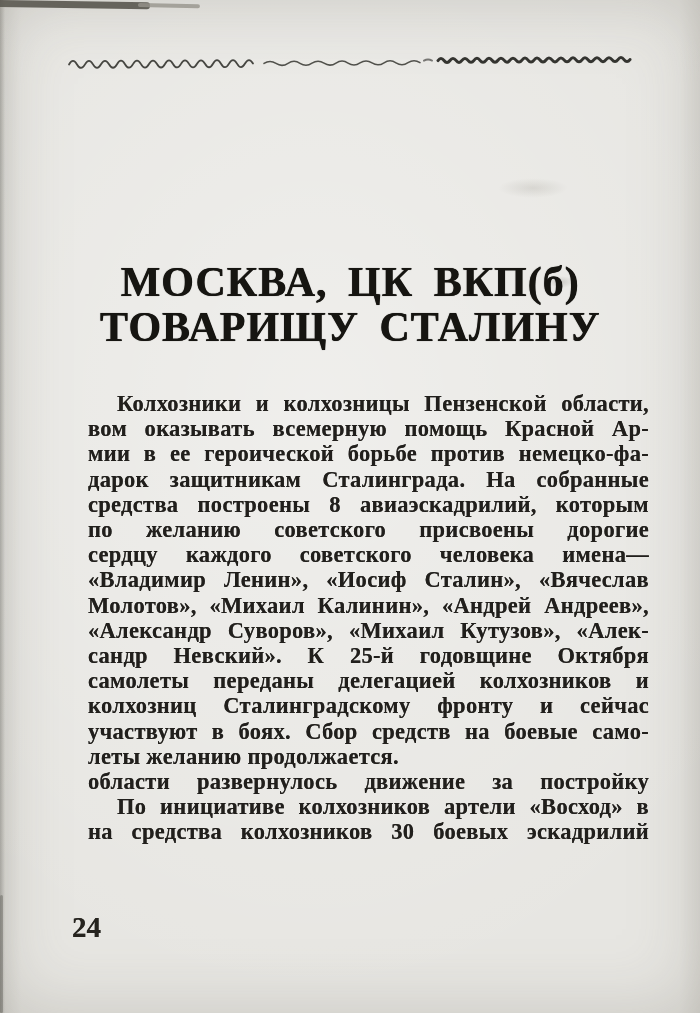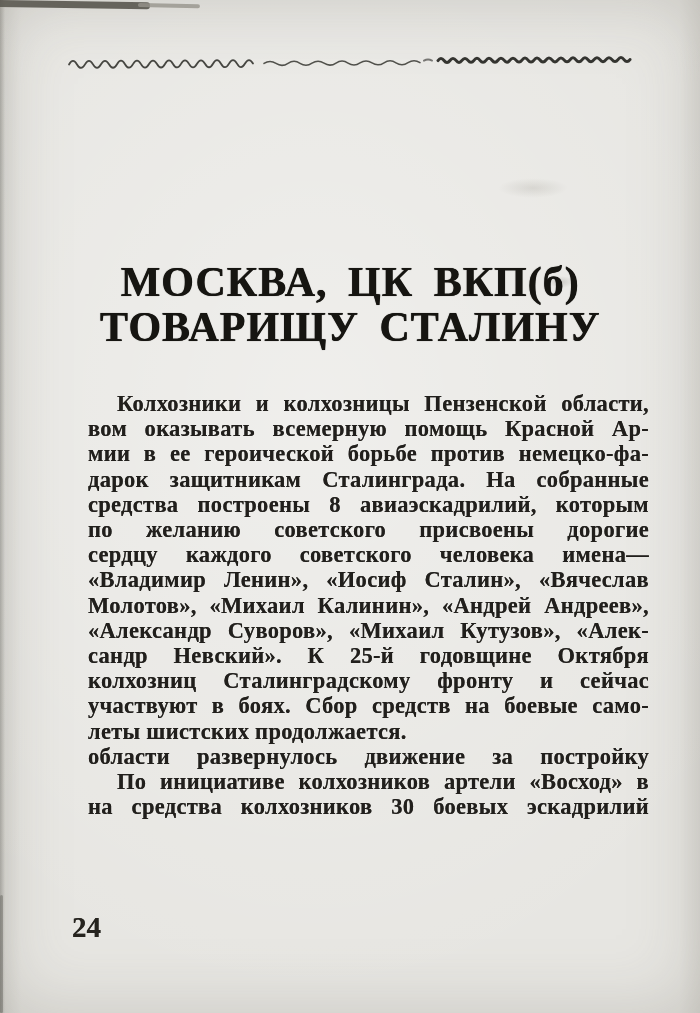--- a/index.html
+++ b/index.html
@@ -114,23 +114,24 @@
       <div class="line j">вом оказывать всемерную помощь Красной Ар-</div>
       <div class="line j">мии в ее героической борьбе против немецко-фа-</div>
       <div class="line j">дарок защитникам Сталинграда. На собранные</div>
       <div class="line j">средства построены 8 авиаэскадрилий, которым</div>
       <div class="line j">по желанию советского присвоены дорогие</div>
       <div class="line j">сердцу каждого советского человека имена—</div>
       <div class="line j">«Владимир Ленин», «Иосиф Сталин», «Вячеслав</div>
       <div class="line j">Молотов», «Михаил Калинин», «Андрей Андреев»,</div>
       <div class="line j">«Александр Суворов», «Михаил Кутузов», «Алек-</div>
       <div class="line j">сандр Невский». К 25-й годовщине Октября</div>
+      <div class="line j">самолеты переданы делегацией колхозников и</div>
       <div class="line j">колхозниц Сталинградскому фронту и сейчас</div>
       <div class="line j">участвуют в боях. Сбор средств на боевые само-</div>
-      <div class="line">леты шистских продолжается.</div>
+      <div class="line">леты желанию продолжается.</div>
       <div class="line j">области развернулось движение за постройку</div>
       <div class="line j indent">По инициативе колхозников артели «Восход» в</div>
       <div class="line j">на средства колхозников 30 боевых эскадрилий</div>
     </div>
 
   <div class="pagenum">24</div>
 
 </div>
 
 </body></html>

